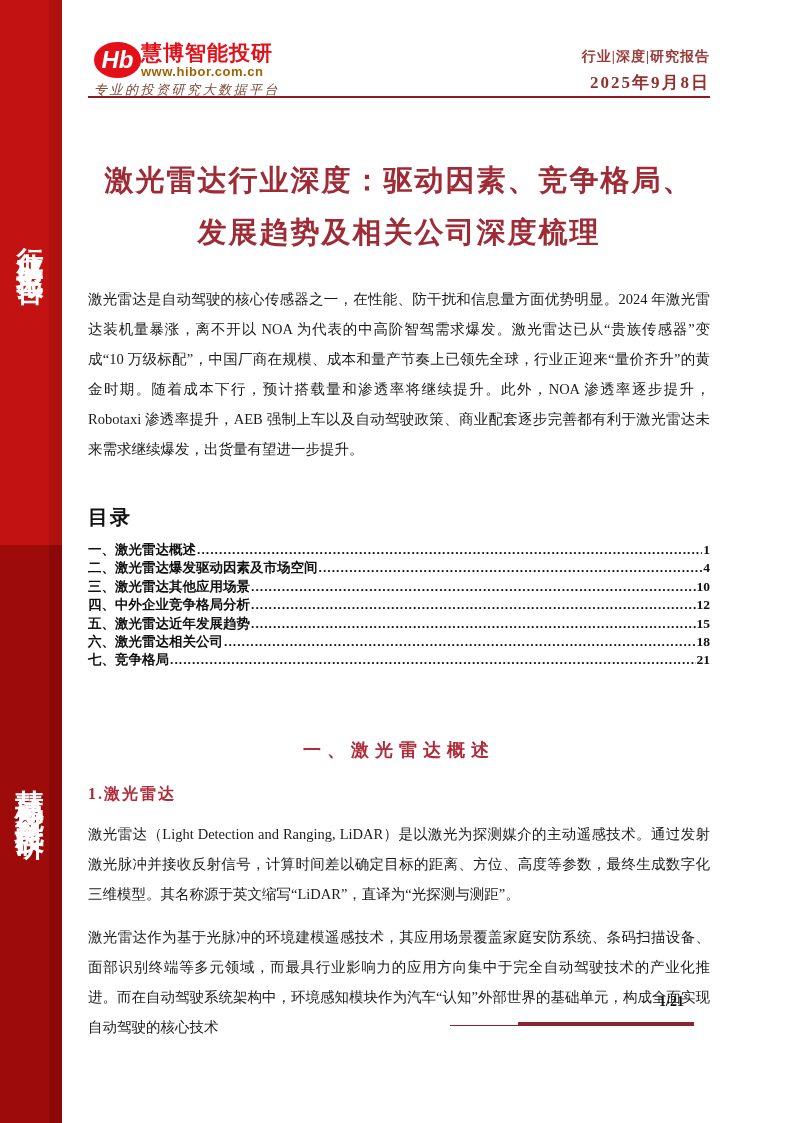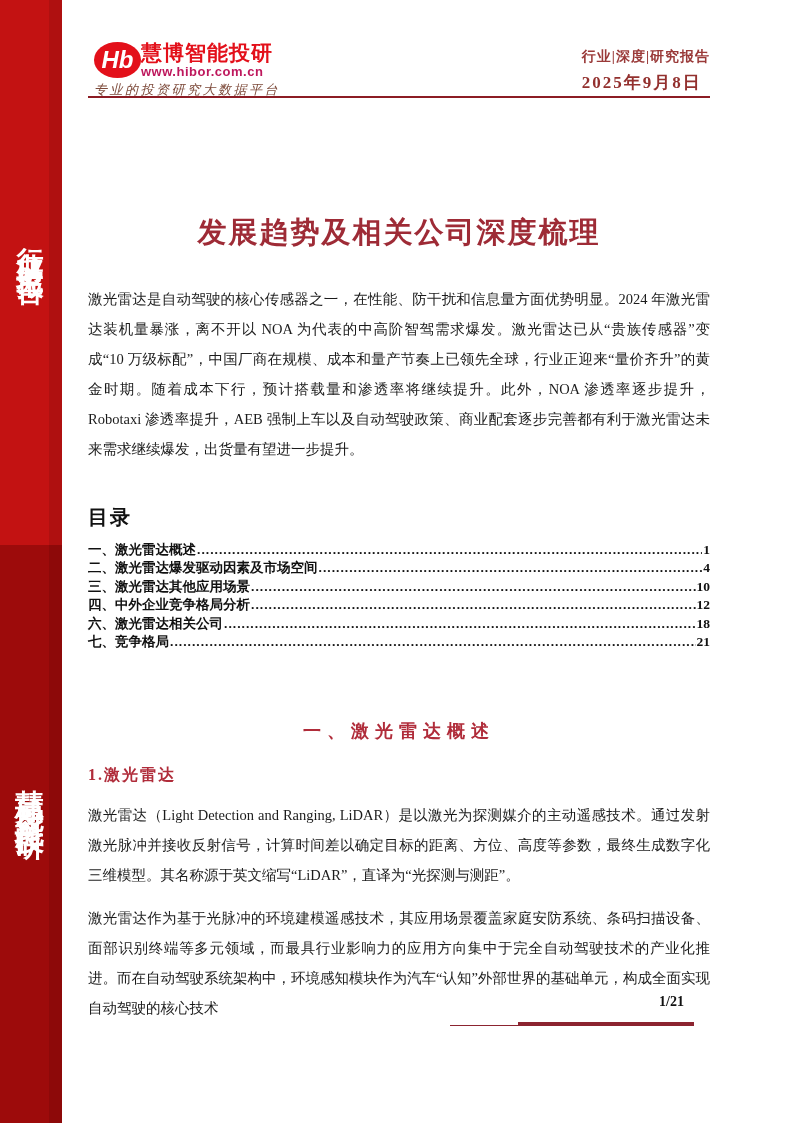--- a/index.html
+++ b/index.html
@@ -52,27 +52,27 @@
     font-weight: 700; font-style: italic; font-size: 24px;
   }
   .logo-text-col { display: flex; flex-direction: column; line-height: 1; }
   .logo-brand {
     font-family: "Liberation Sans", "DejaVu Sans", sans-serif;
     font-weight: 900; font-size: 21px; color: #e3101a; letter-spacing: 1px;
   }
   .logo-url {
     margin-top: 2px;
     font-family: "Liberation Sans", "DejaVu Sans", sans-serif;
-    font-weight: 700; font-size: 13px; color: #be185d; letter-spacing: 0.5px;
+    font-weight: 700; font-size: 13px; color: #a16207; letter-spacing: 0.5px;
   }
   .logo-tagline {
     margin-top: 3px; font-style: italic; font-size: 13px;
     color: #7d4a3a; letter-spacing: 2.5px;
   }
-  .header-right { position: absolute; right: 0; top: 48px; }
+  .header-right { position: absolute; right: 0; top: 48px; text-align: right; }
   .report-type { font-weight: 700; font-size: 14px; color: #9a3a39; letter-spacing: 1px; }
   .report-date { margin-top: 5px; font-weight: 700; font-size: 17px; color: #93302e; letter-spacing: 2px; }
 
   
   .doc-title {
     margin-top: 56px; text-align: center;
     font-size: 29px; font-weight: 700; color: #9e2b36;
     line-height: 52px; letter-spacing: 2px;
   }
 
@@ -144,21 +144,21 @@
         </div>
         <div class="logo-tagline">专业的投资研究大数据平台</div>
       </div>
       <div class="header-right">
         <div class="report-type">行业|深度|研究报告</div>
         <div class="report-date">2025年9月8日</div>
       </div>
     </header>
 
     <h1 class="doc-title">
-      <br>
+      <span>激光雷达行业深度：驱动因素、竞争格局、</span><br>
       <span>发展趋势及相关公司深度梳理</span>
     </h1>
 
     <p class="para p1">激光雷达是自动驾驶的核心传感器之一，在性能、防干扰和信息量方面优势明显。2024 年激光雷达装机量暴涨，离不开以 NOA 为代表的中高阶智驾需求爆发。激光雷达已从“贵族传感器”变成“10 万级标配”，中国厂商在规模、成本和量产节奏上已领先全球，行业正迎来“量价齐升”的黄金时期。随着成本下行，预计搭载量和渗透率将继续提升。此外，NOA 渗透率逐步提升，Robotaxi 渗透率提升，AEB 强制上车以及自动驾驶政策、商业配套逐步完善都有利于激光雷达未来需求继续爆发，出货量有望进一步提升。</p>
 
     <nav class="toc">
       <div class="toc-title">目录</div>
       <div class="toc-list">
         <div class="toc-item">
           <span class="toc-label">一、激光雷达概述</span>
@@ -172,20 +172,25 @@
         </div>
         <div class="toc-item">
           <span class="toc-label">三、激光雷达其他应用场景</span>
           <span class="toc-dots"></span>
           <span class="toc-page">10</span>
         </div>
         <div class="toc-item">
           <span class="toc-label">四、中外企业竞争格局分析</span>
           <span class="toc-dots"></span>
           <span class="toc-page">12</span>
+        </div>
+        <div class="toc-item">
+          <span class="toc-label">五、激光雷达近年发展趋势</span>
+          <span class="toc-dots"></span>
+          <span class="toc-page">15</span>
         </div>
         <div class="toc-item">
           <span class="toc-label">六、激光雷达相关公司</span>
           <span class="toc-dots"></span>
           <span class="toc-page">18</span>
         </div>
         <div class="toc-item">
           <span class="toc-label">七、竞争格局 </span>
           <span class="toc-dots"></span>
           <span class="toc-page">21</span>

